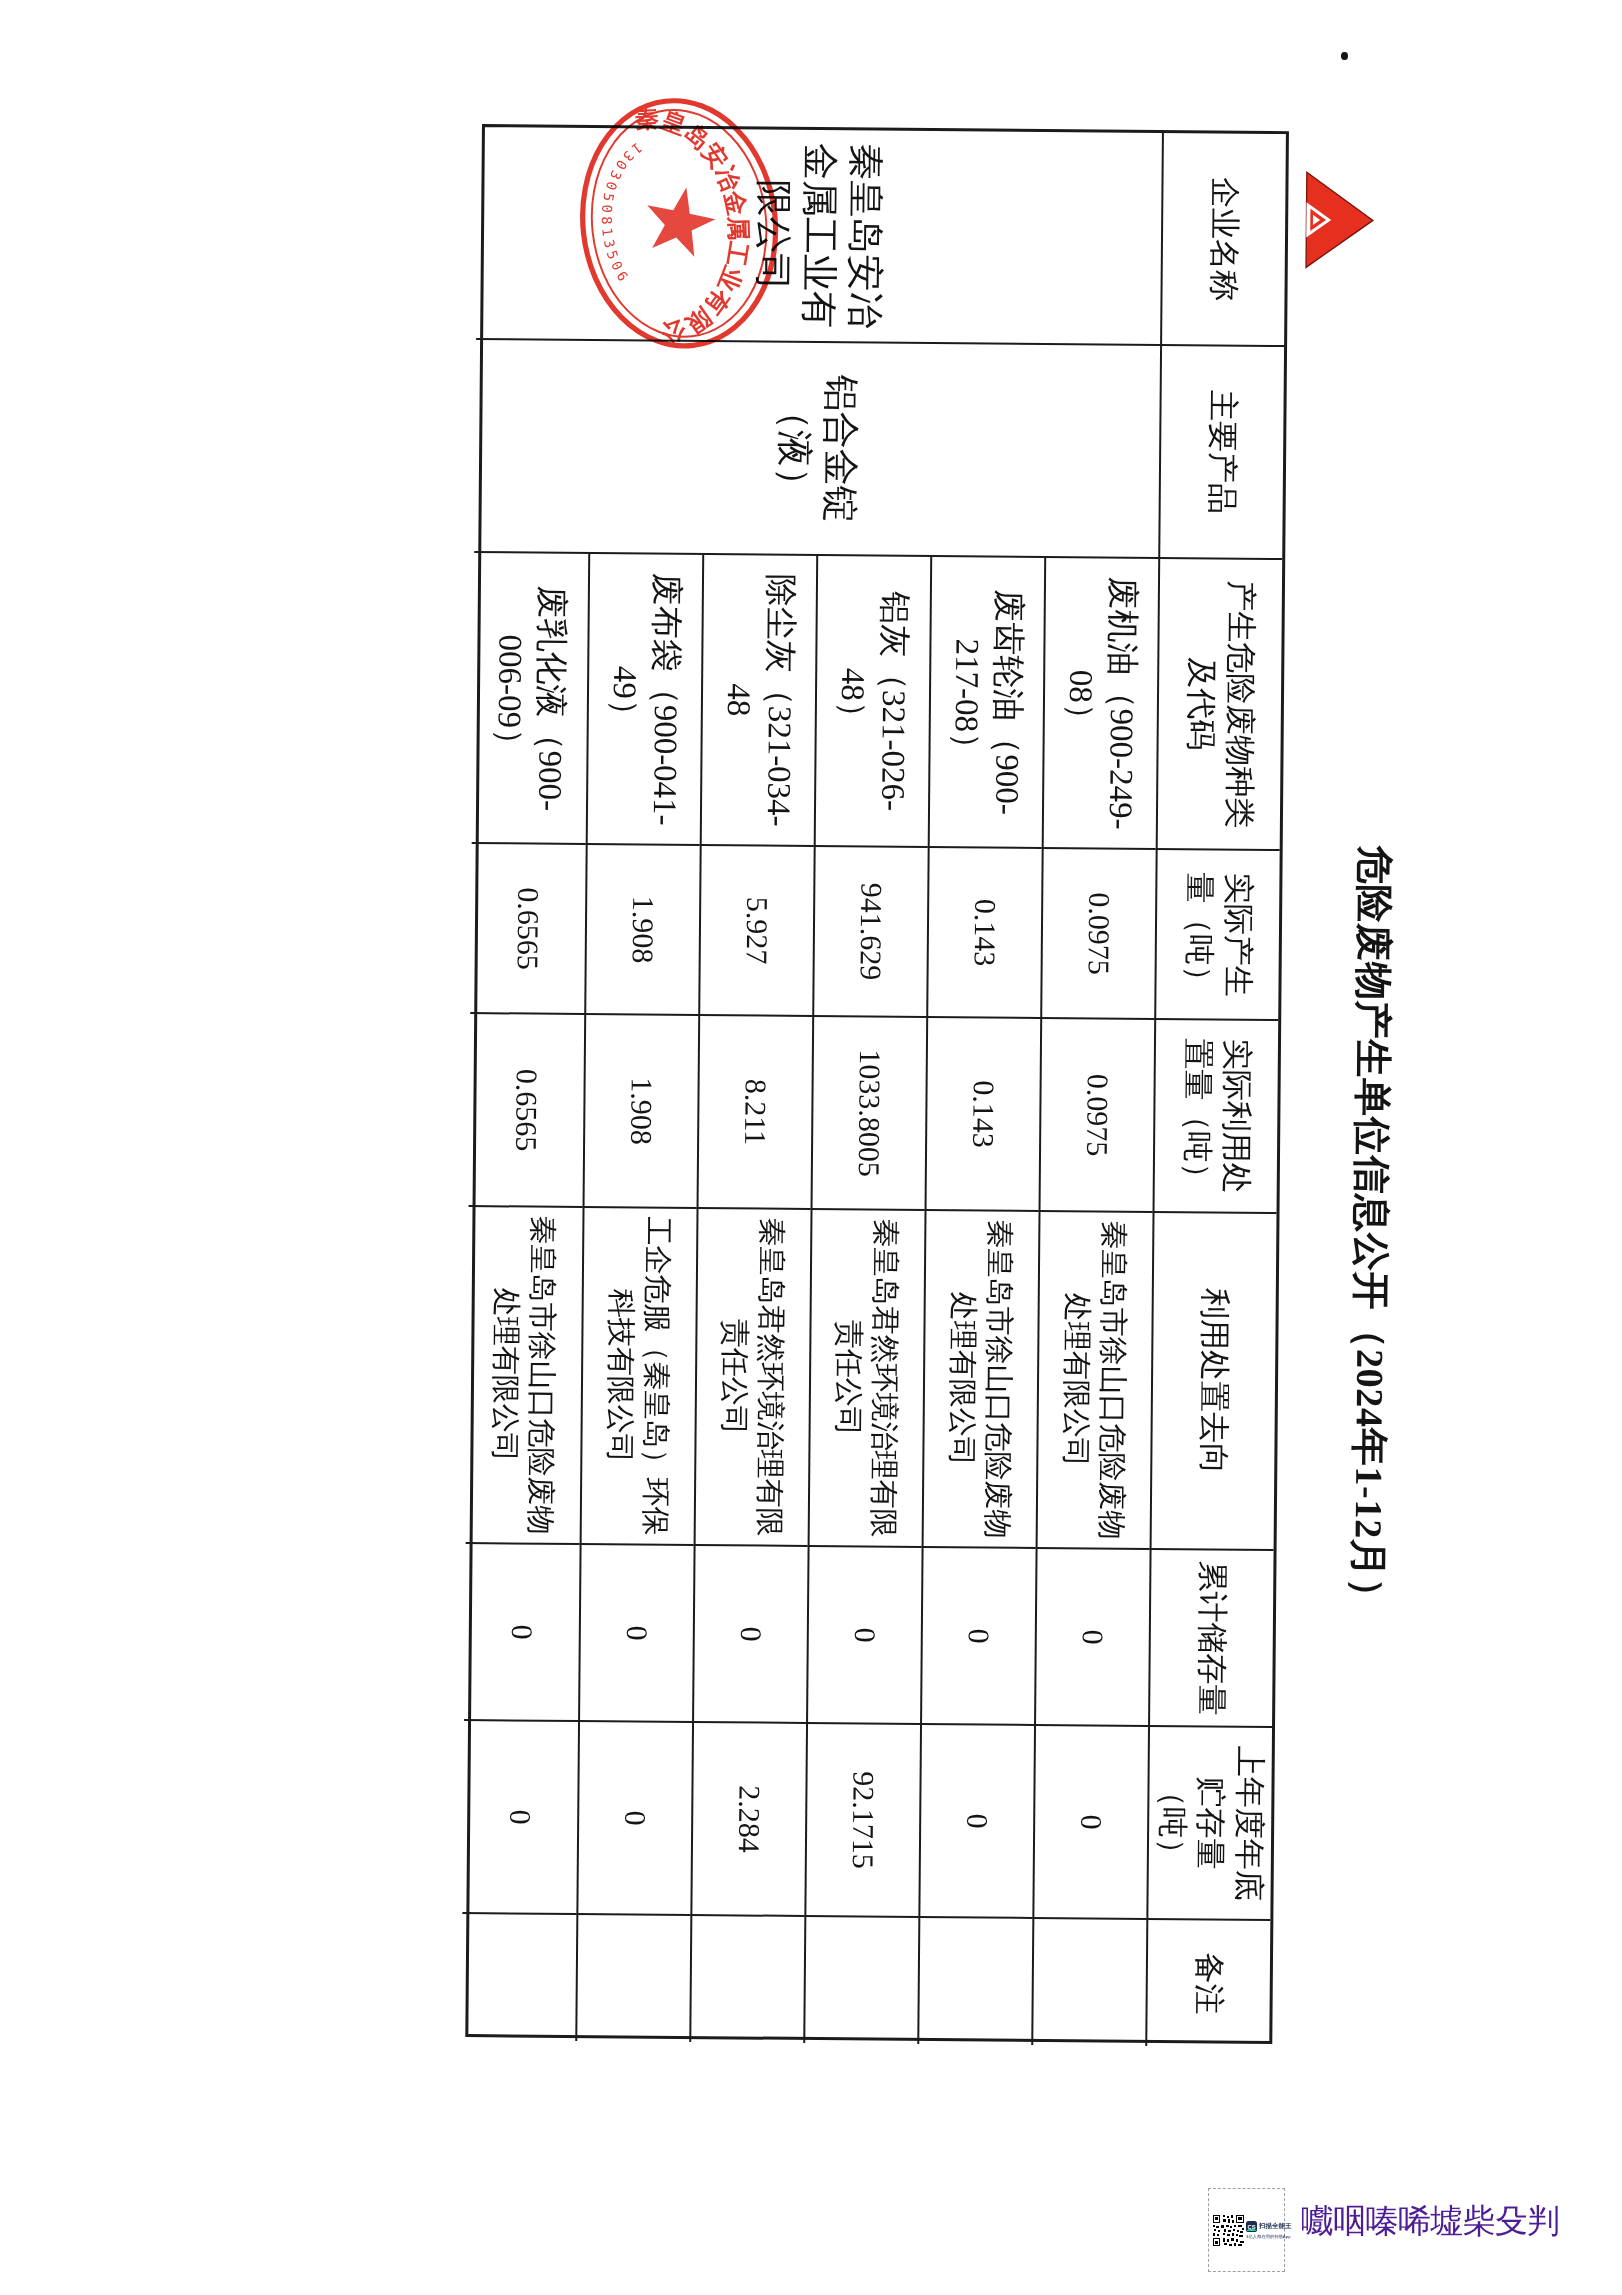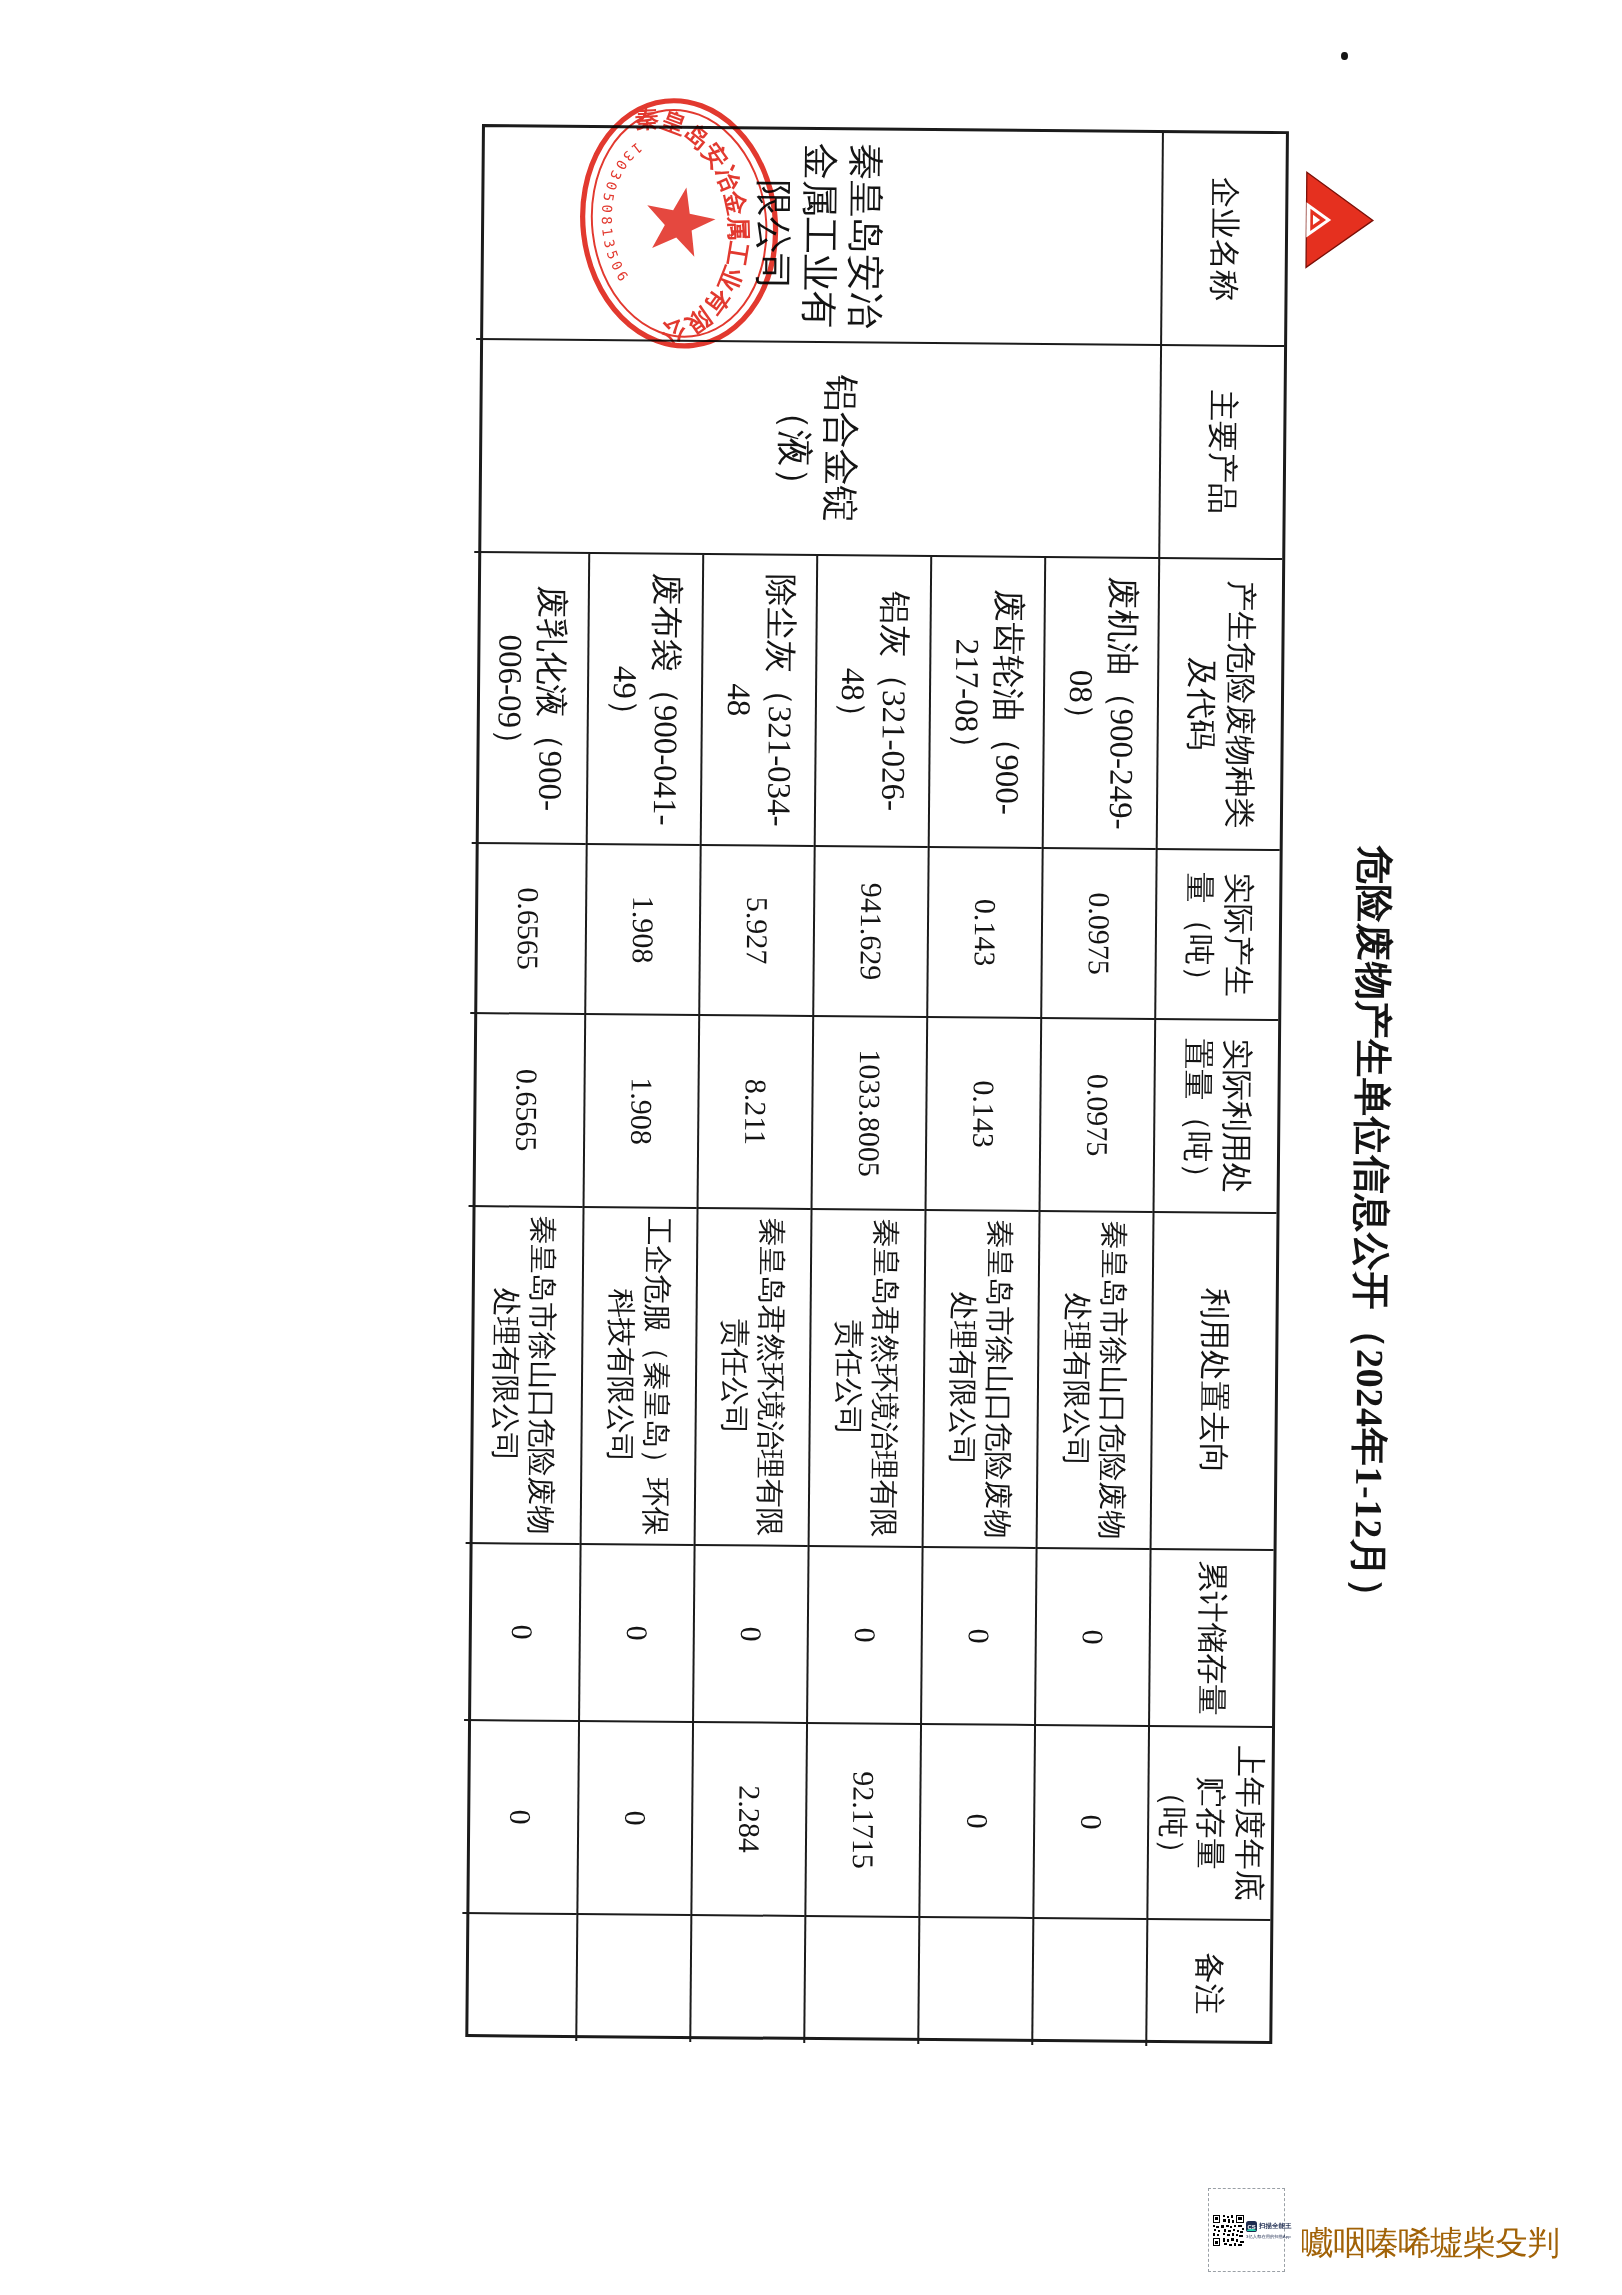--- a/index.html
+++ b/index.html
@@ -48,23 +48,23 @@
             font-family:"Liberation Sans","DejaVu Sans",sans-serif;}
   .cs-right{display:flex;flex-direction:column;align-items:flex-start;gap:2px;width:34px;}
   .cs-iconrow{display:flex;align-items:center;gap:2px;}
   .cs-icon{width:11px;height:11px;border-radius:2.6px;background:#1d2b4f;color:#ffffff;
            font-size:5.9px;font-weight:700;display:flex;align-items:center;justify-content:center;
            position:relative;overflow:hidden;}
   .cs-icon::after{content:"";position:absolute;left:1.3px;right:1.3px;bottom:0.7px;height:2.6px;
            border-radius:50% 50% 0 0/100% 100% 0 0;background:#2bd6b2;}
   .cs-name{font-size:6.5px;font-weight:700;color:#1d2b4f;white-space:nowrap;}
   .cs-tag{font-size:4.3px;color:#1d2b4f;white-space:nowrap;}
-  .scan-title{position:absolute;left:1301px;top:2199px;font-size:33px;color:#a16207;
+  .scan-title{position:absolute;left:1301px;top:2199px;font-size:33px;color:#4c1d95;
               letter-spacing:-0.7px;white-space:nowrap;
-              font-family:"Liberation Serif","DejaVu Serif",serif;margin-top:22px;}
+              font-family:"Liberation Serif","DejaVu Serif",serif;}
 </style>
 </head>
 <body>
 
 <div id="page">
 
   <div id="sheet">
 
     <div class="doc-title">危险废物产生单位信息公开（2024年1-12月）</div>
 

